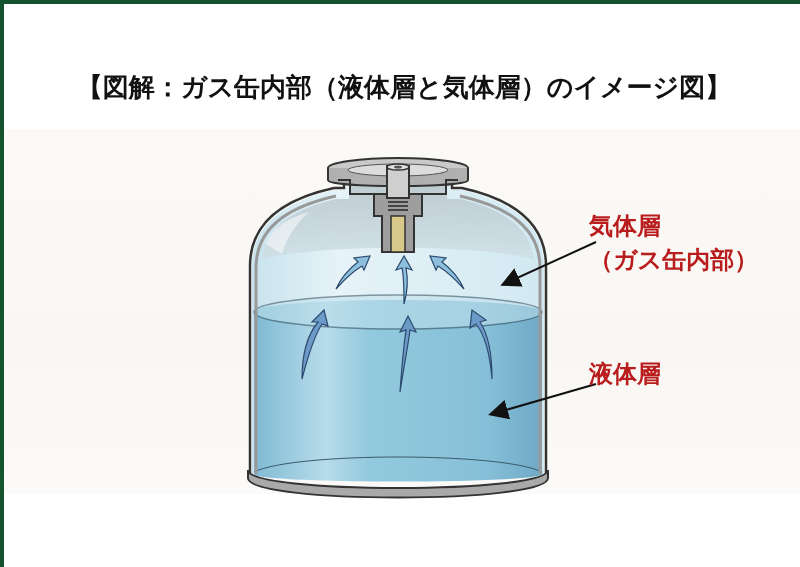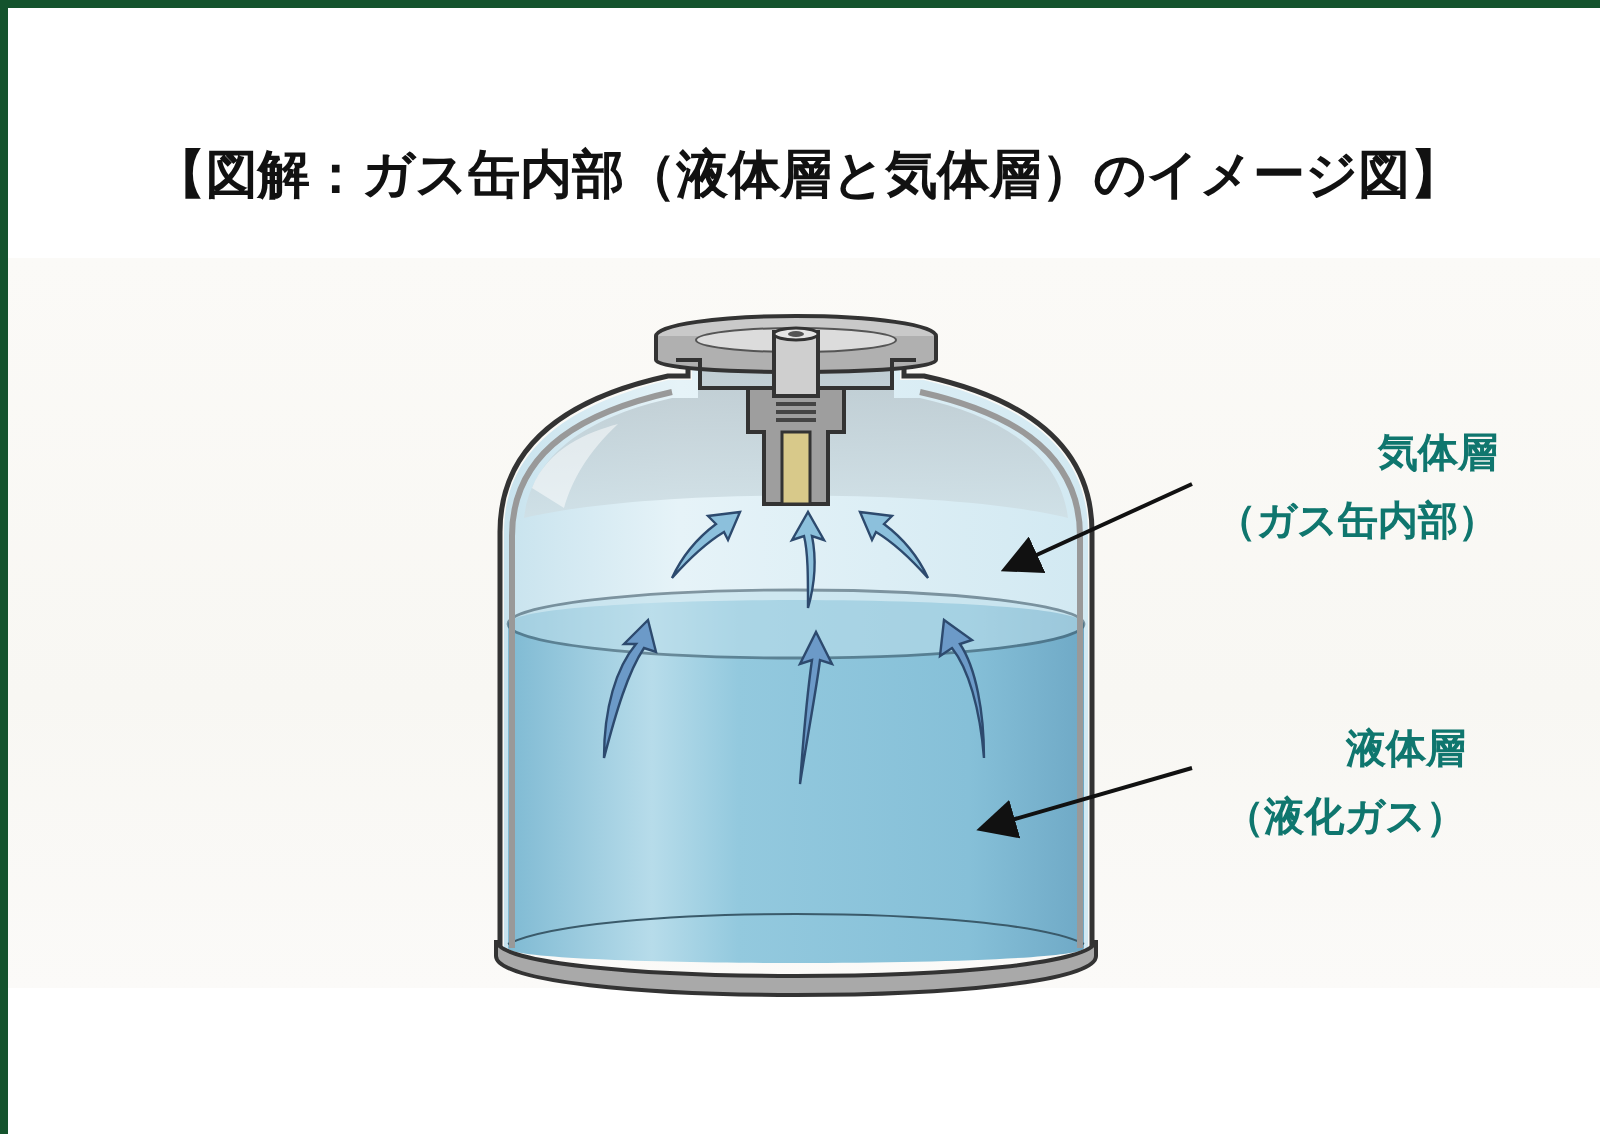--- a/index.html
+++ b/index.html
@@ -11,25 +11,25 @@
   .paper {
     position: absolute; left: 0; top: 125px; width: 800px; height: 365px;
     background: linear-gradient(180deg, #fbfaf7 0%, #f8f7f3 60%, #fbfaf8 100%);
   }
   .title {
     position: absolute; left: 0; top: 66px; width: 800px; text-align: center;
     font-size: 26px; font-weight: bold; color: #111; letter-spacing: 0px;
     white-space: nowrap;
   }
   .label {
-    position: absolute; font-size: 20px; font-weight: bold; color: #0f766e;
-    text-align: right; line-height: 34px; white-space: nowrap;
+    position: absolute; font-size: 24px; font-weight: bold; color: #b91c1c;
+    text-align: left; line-height: 34px; white-space: nowrap;
   }
   .label-gas { left: 585px; top: 205px; width: 160px; }
-  .label-liquid { left: 569px; top: 353px; width: 160px; }
+  .label-liquid { left: 585px; top: 353px; width: 160px; }
   svg.diagram { position: absolute; left: 0; top: 0; }
 </style>
 </head>
 <body>
 
 <div class="frame">
   <div class="paper"></div>
 
   <div class="title">【図解：ガス缶内部（液体層と気体層）のイメージ図】</div>
 
@@ -109,15 +109,14 @@
     <line x1="592" y1="380" x2="488" y2="410" stroke="#111" stroke-width="2" marker-end="url(#blk)"></line>
   </svg>
 
   <div class="label label-gas">
     <div>気体層</div>
     <div>（ガス缶内部）</div>
   </div>
 
   <div class="label label-liquid">
     <div>液体層</div>
-    <div>（液化ガス）</div>
   </div>
 </div>
 
 </body></html>

